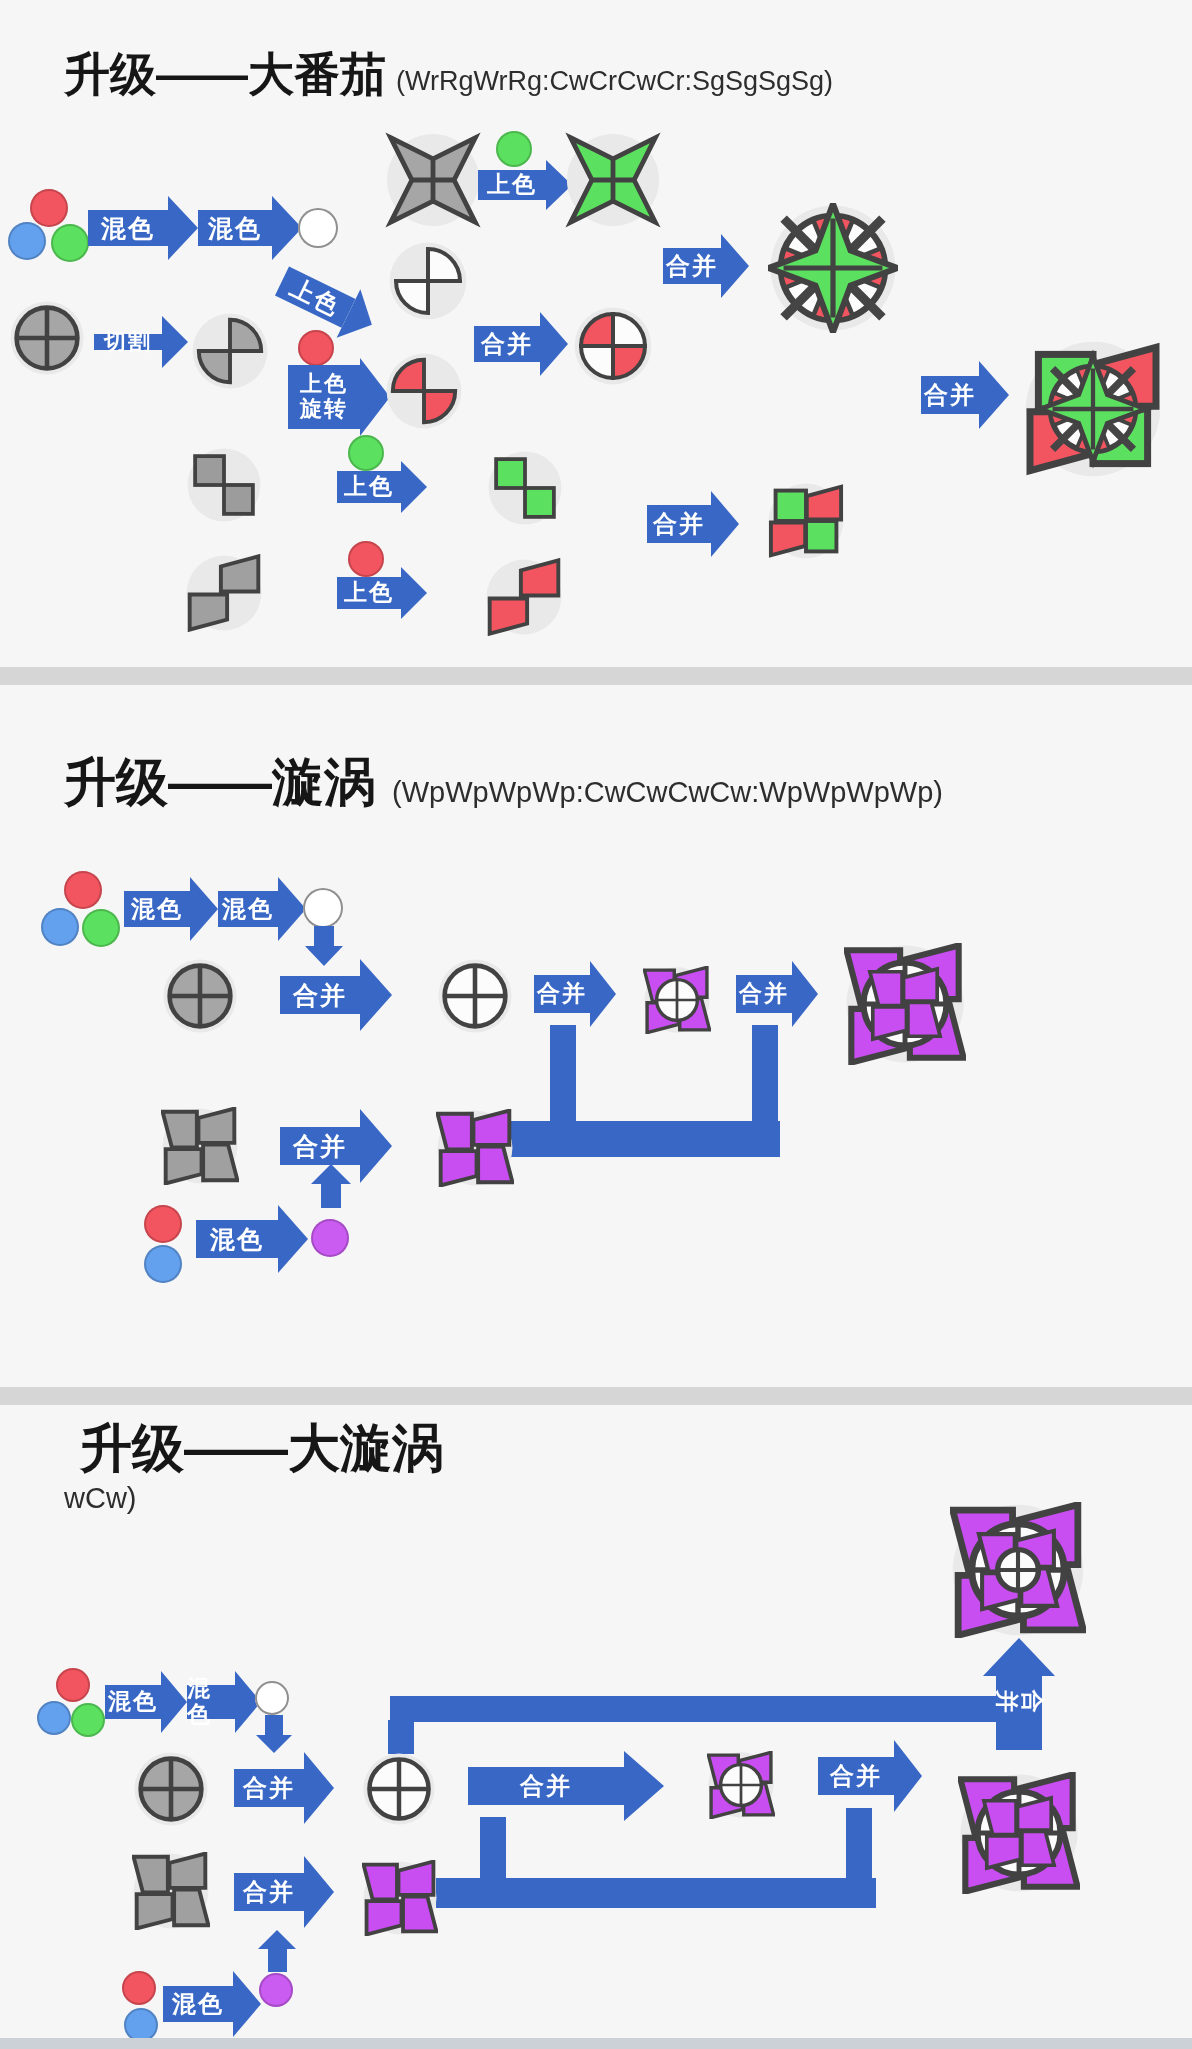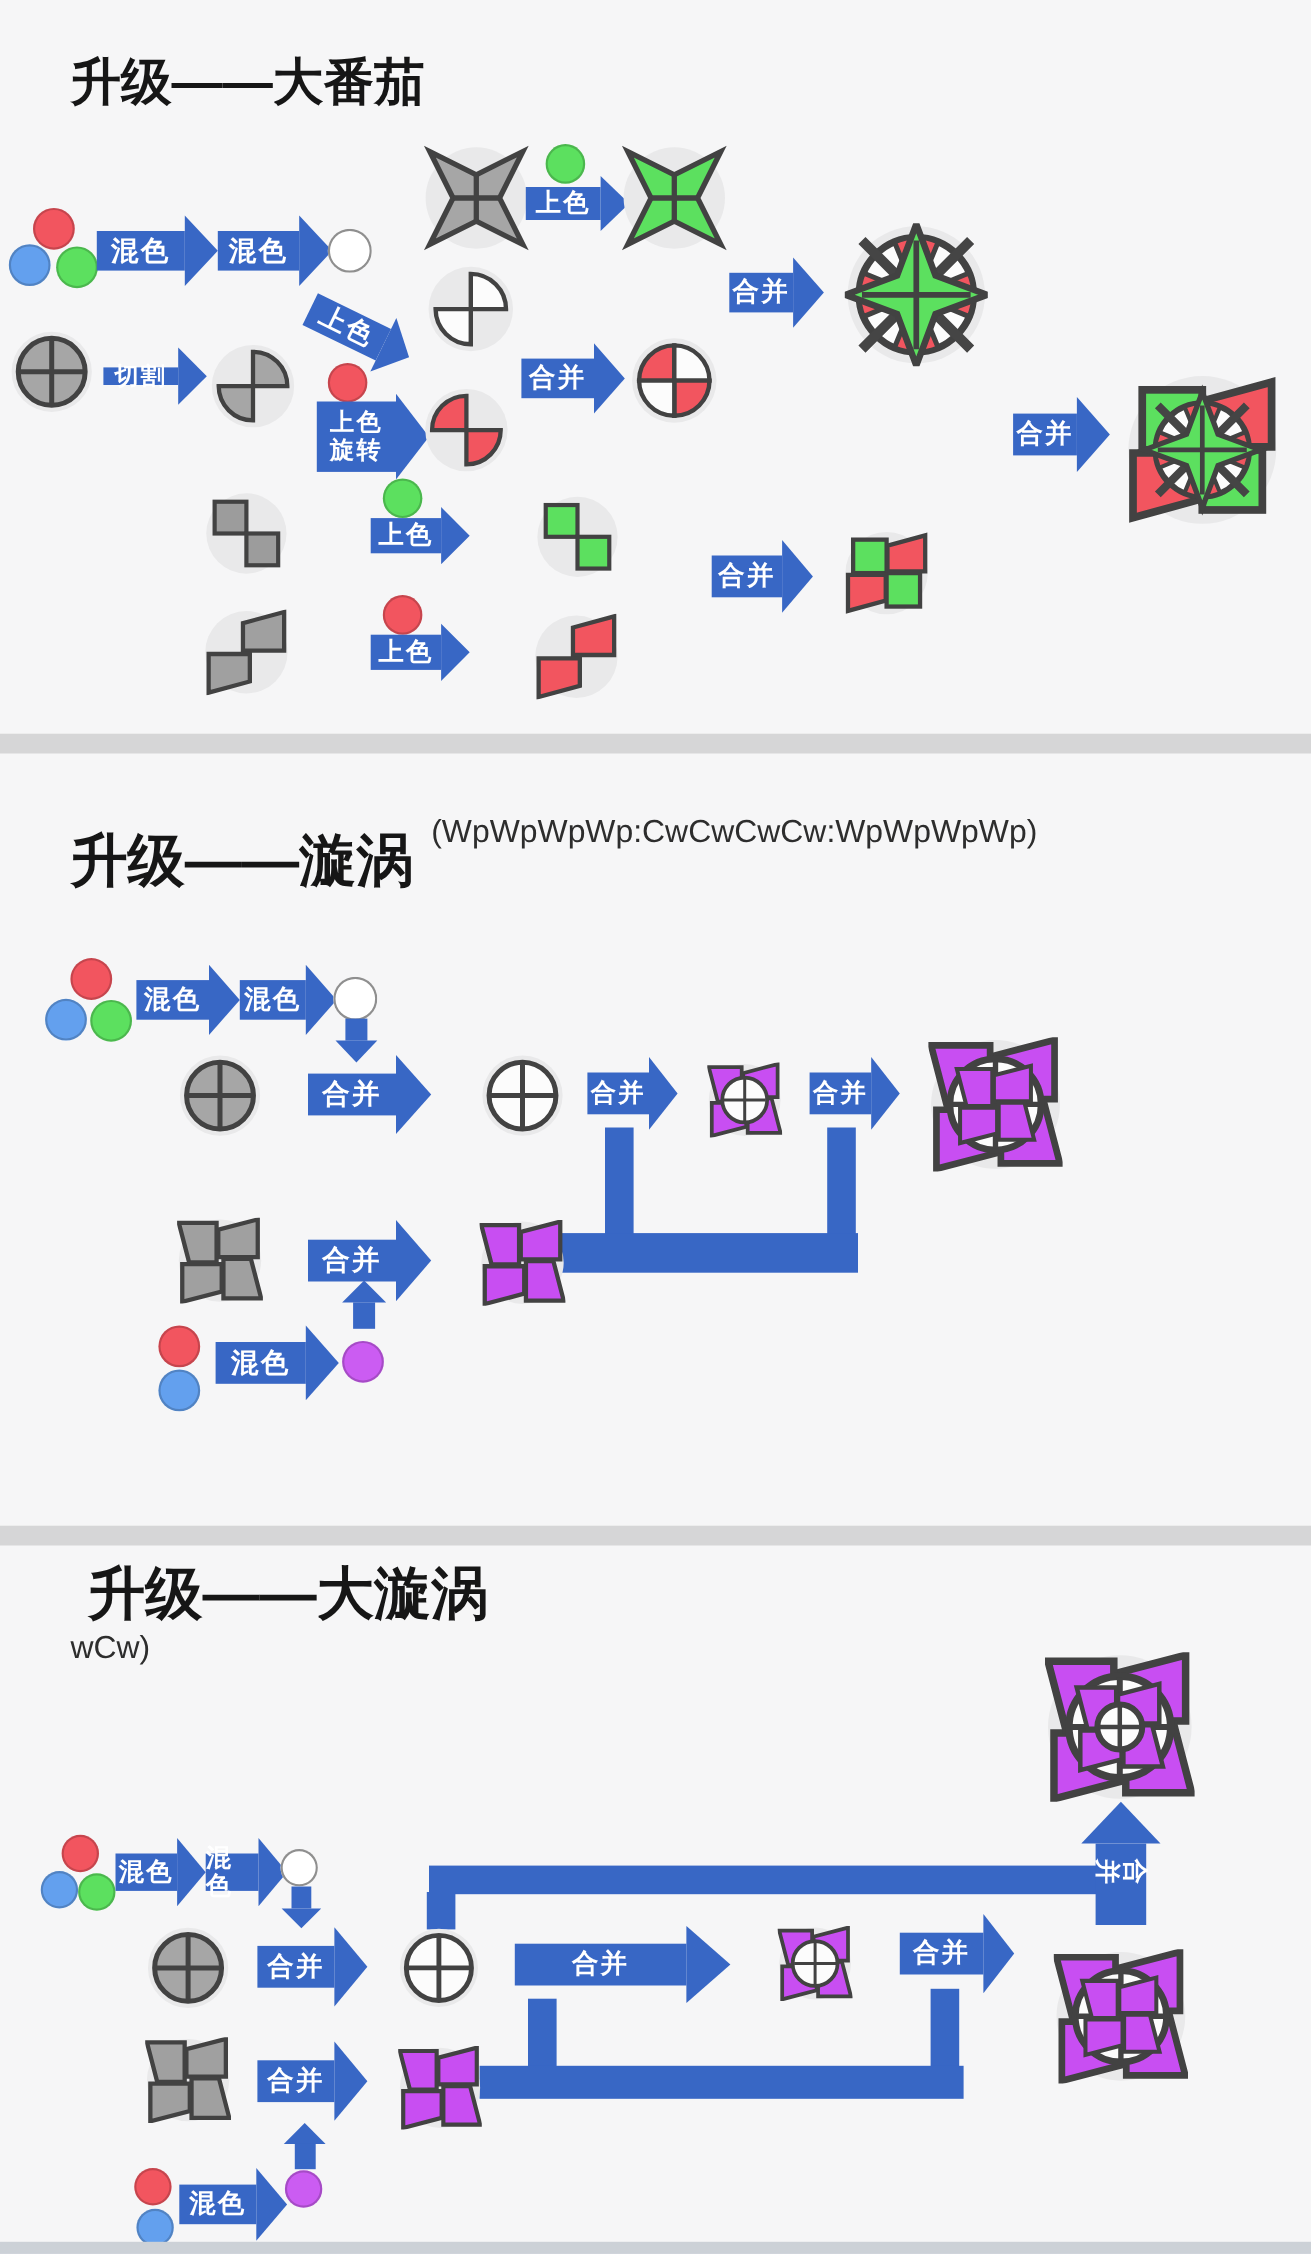--- a/index.html
+++ b/index.html
@@ -131,20 +131,21 @@
       <use href="#final2core"></use>
       <circle cx="50" cy="50" r="15" fill="#fcfcfc" stroke="#424242" stroke-width="4"></circle>
       <path d="M50,36 V64 M36,50 H64" stroke="#424242" stroke-width="3" fill="none"></path>
     </g>
   </defs>
 </svg>
 
 <div class="stage">
 
   <div class="title" style="left:64px;top:44px;font-size:46px">升级——大番茄</div>
+  <div class="code" style="left:396px;top:66px;font-size:27px">(WrRgWrRg:CwCrCwCr:SgSgSgSg)</div>
 
   <div class="dot" style="left:30px;top:189px;width:38px;height:38px;background:var(--red)"></div>
   <div class="dot" style="left:8px;top:222px;width:38px;height:38px;background:var(--bluedot)"></div>
   <div class="dot" style="left:51px;top:224px;width:38px;height:38px;background:var(--green)"></div>
 
   <div class="arr" style="left:88px;top:196px;width:110px;height:64px">
     <span class="abody" style="height:36px;font-size:25px">
         <span>混色</span>
       </span>
     <i class="ahead" style="border-top:32px solid transparent;border-bottom:32px solid transparent;border-left:30px solid var(--arrow)"></i>
@@ -305,21 +306,21 @@
     <i class="ahead" style="border-top:33px solid transparent;border-bottom:33px solid transparent;border-left:28px solid var(--arrow)"></i>
   </div>
   <svg class="shape" style="left:767px;top:482px;width:78px;height:78px" viewBox="0 0 100 100">
     <use href="#halo"></use>
       <use href="#sqwm"></use>
   </svg>
 
   <div class="sep" style="top:667px;height:18px"></div>
 
   <div class="title" style="left:64px;top:748px;font-size:52px">升级——漩涡</div>
-  <div class="code" style="left:392px;top:740px;font-size:29px">(WpWpWpWp:CwCwCwCw:WpWpWpWp)</div>
+  <div class="code" style="left:392px;top:776px;font-size:29px">(WpWpWpWp:CwCwCwCw:WpWpWpWp)</div>
 
   <div class="dot" style="left:64px;top:871px;width:38px;height:38px;background:var(--red)"></div>
   <div class="dot" style="left:41px;top:908px;width:38px;height:38px;background:var(--bluedot)"></div>
   <div class="dot" style="left:82px;top:909px;width:38px;height:38px;background:var(--green)"></div>
 
   <div class="arr" style="left:124px;top:877px;width:94px;height:64px">
     <span class="abody" style="height:36px;font-size:24px">
         <span>混色</span>
       </span>
     <i class="ahead" style="border-top:32px solid transparent;border-bottom:32px solid transparent;border-left:28px solid var(--arrow)"></i>

